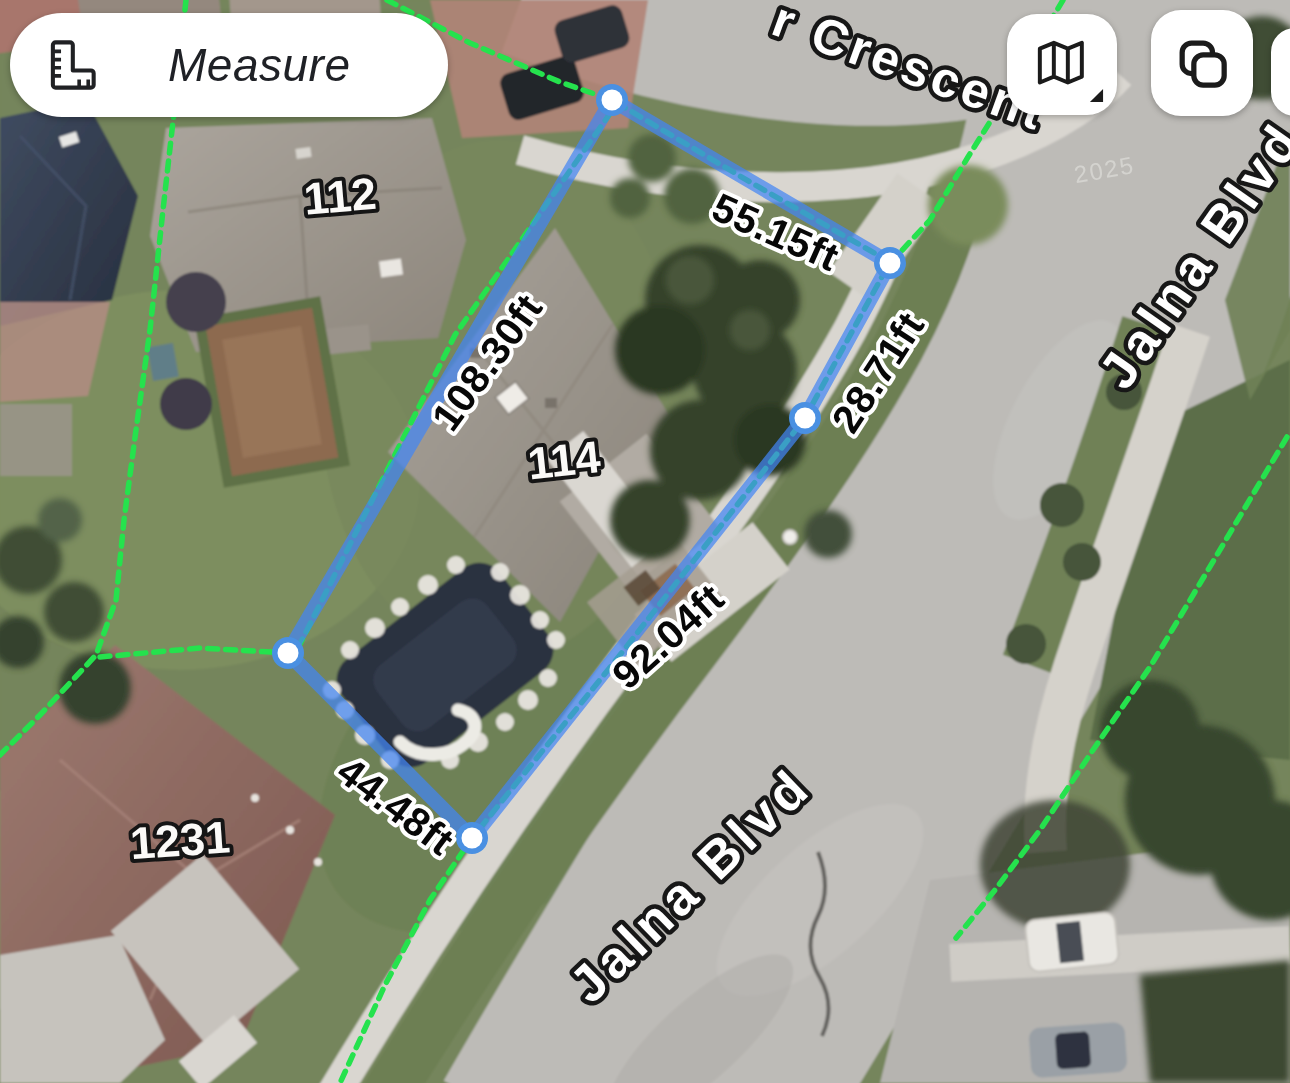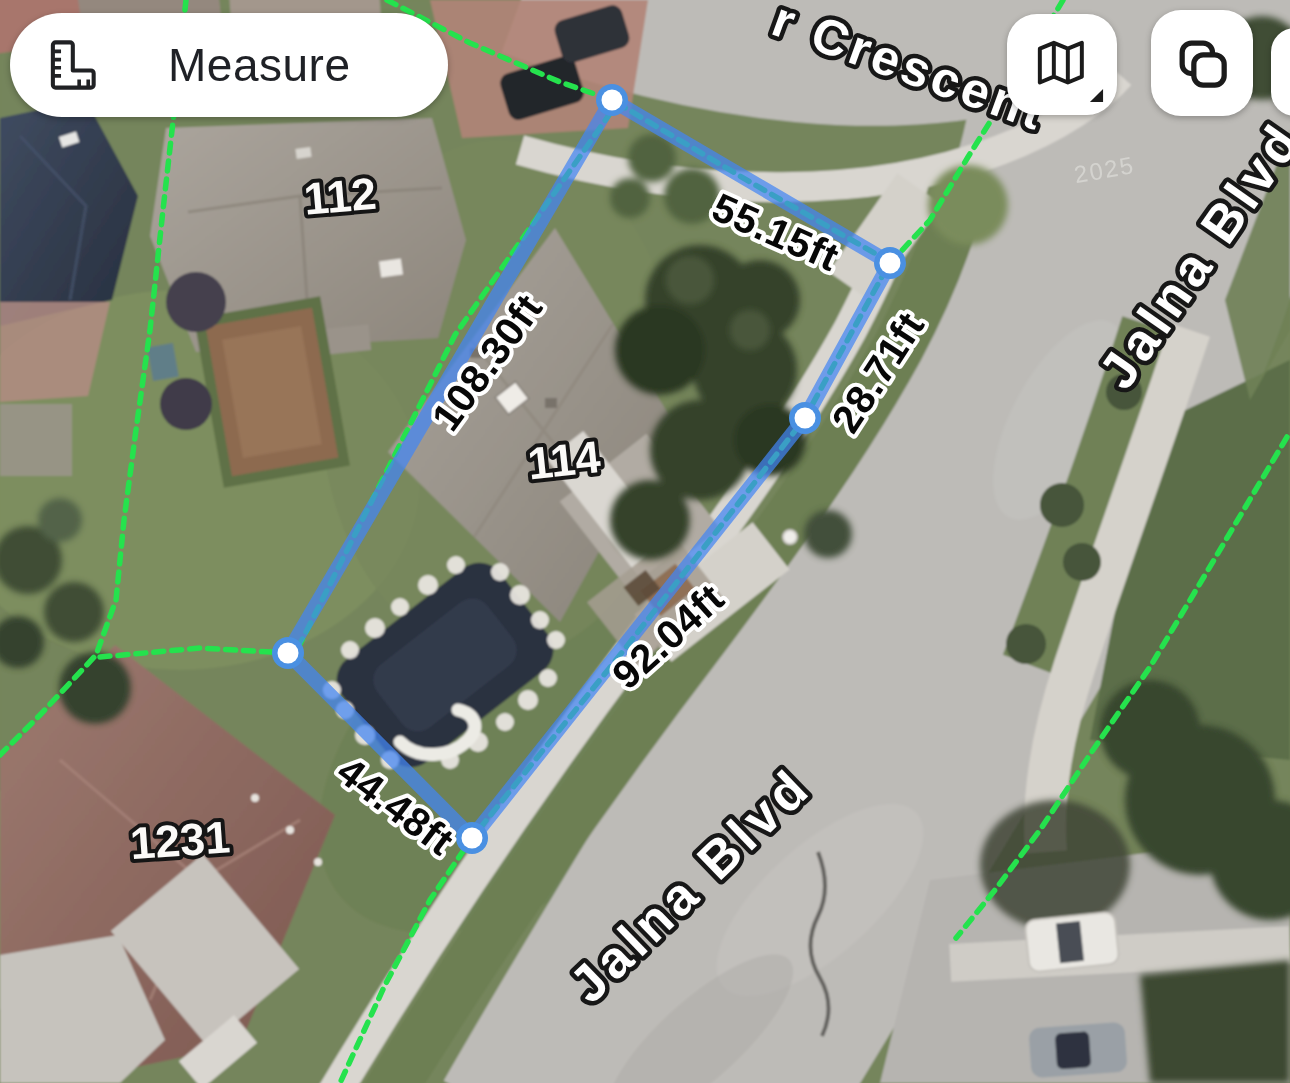--- a/index.html
+++ b/index.html
@@ -16,21 +16,21 @@
         paint-order:stroke;stroke-linejoin:round;}
   .meas{font-size:40px;font-weight:bold;fill:#070707;stroke:#ffffff;stroke-width:8;
         paint-order:stroke;stroke-linejoin:round;letter-spacing:1px;}
   .wm{font-size:24px;fill:rgba(235,235,232,0.5);letter-spacing:2px;}
 
   
   .measure-pill{position:absolute;left:10px;top:13px;width:438px;height:104px;
     background:#ffffff;border-radius:52px;display:flex;align-items:center;
     box-shadow:0 2px 6px rgba(0,0,0,.28);cursor:pointer;}
   .measure-pill svg{margin-left:32px;flex:0 0 auto;}
-  .measure-label{font-size:46px;color:#1f2126;margin-left:68px;letter-spacing:.5px;}
+  .measure-label{font-size:46px;color:#1f2126;margin-left:68px;letter-spacing:.5px;font-style:italic;}
 
   .icon-btn{position:absolute;background:#ffffff;border-radius:30px;
     box-shadow:0 2px 6px rgba(0,0,0,.28);display:flex;align-items:center;
     justify-content:center;cursor:pointer;}
   .btn-map{left:1007px;top:14px;width:110px;height:101px;}
   .btn-copy{left:1151px;top:10px;width:102px;height:106px;}
   .btn-partial{left:1271px;top:28px;width:52px;height:88px;border-radius:24px;}
   .corner-badge{position:absolute;right:13px;bottom:12px;}
 </style>
 </head>

